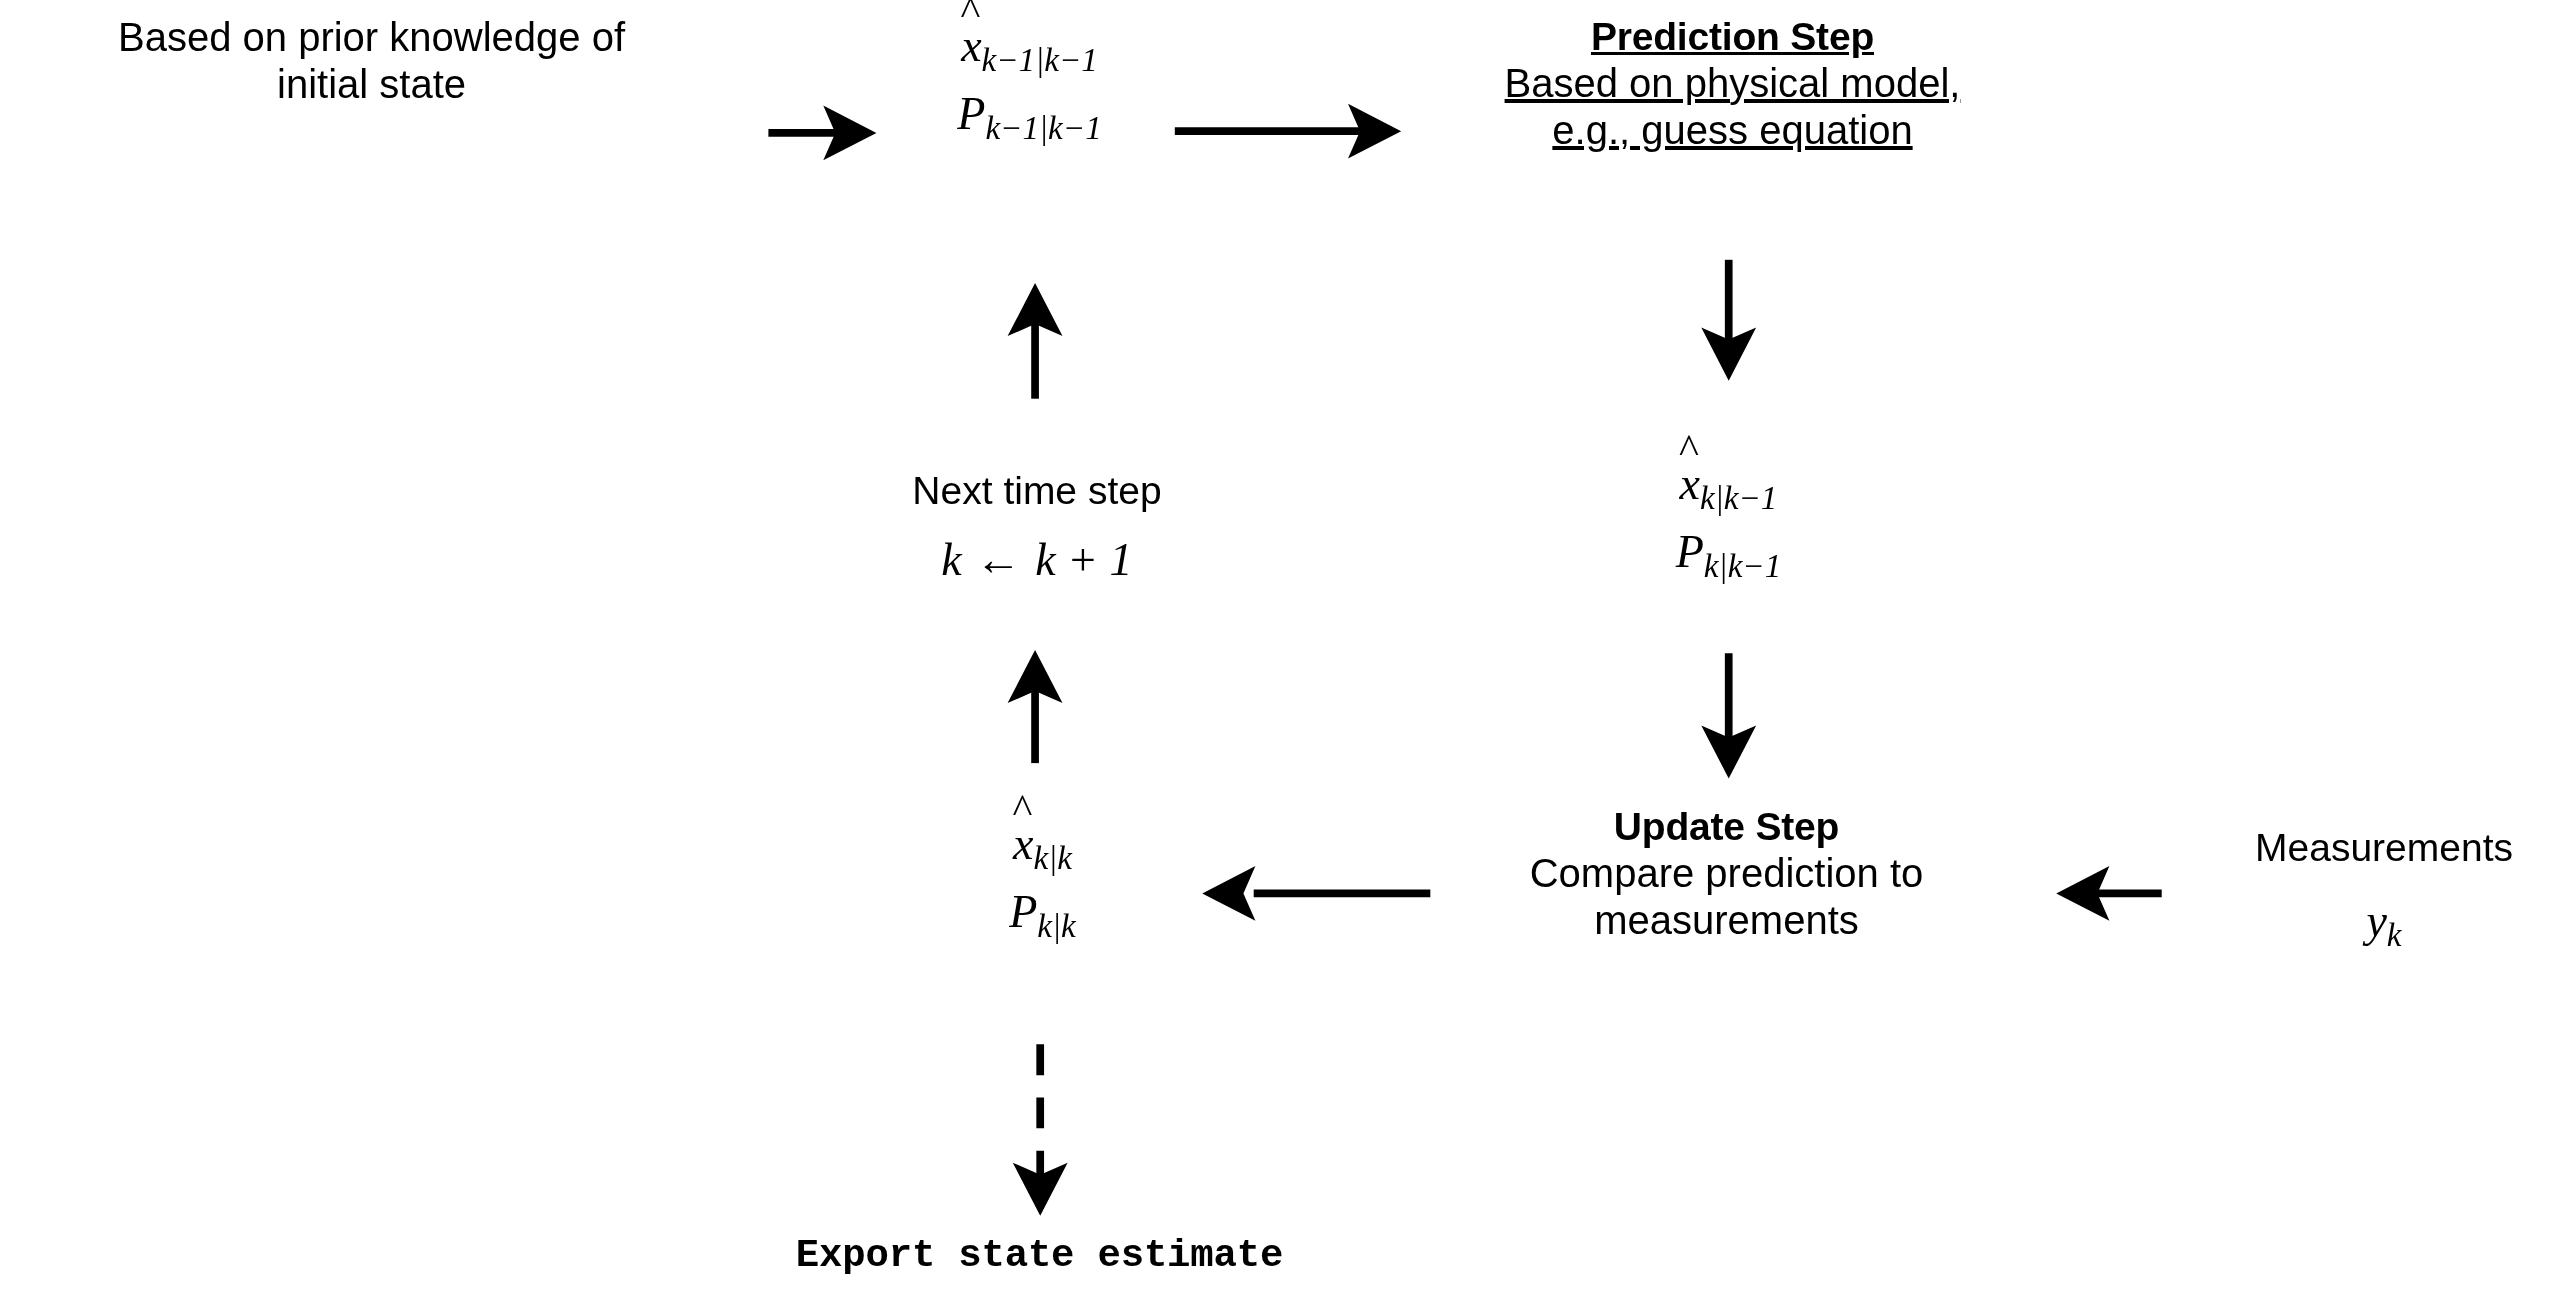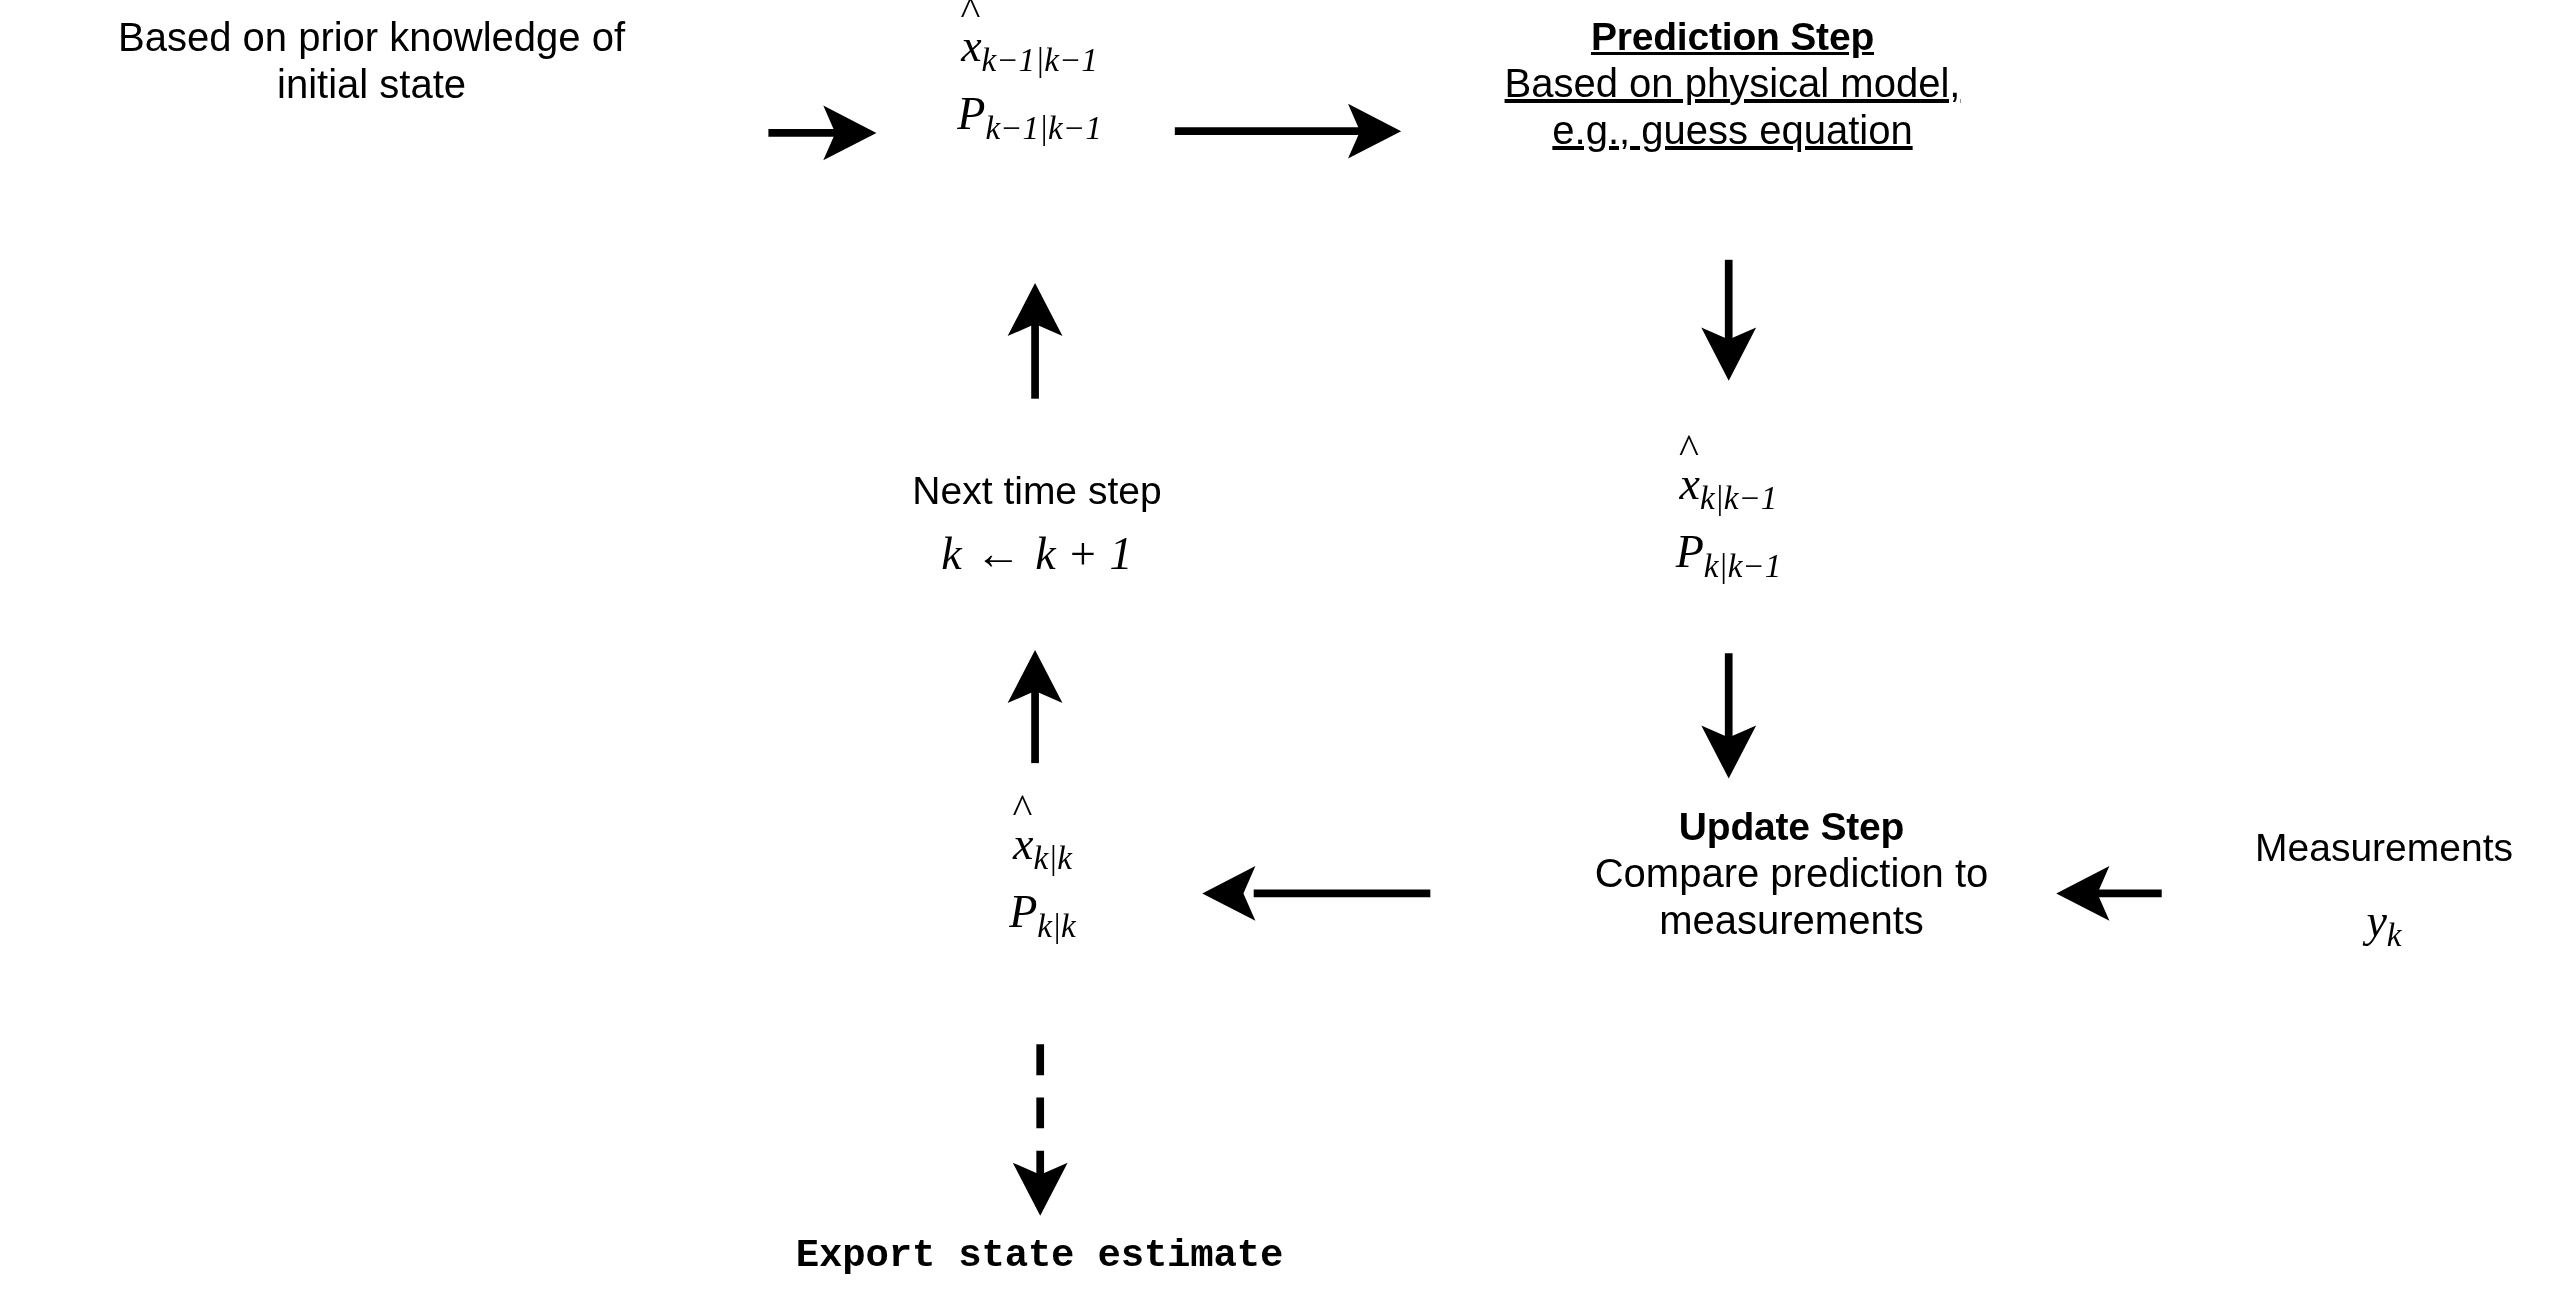--- a/index.html
+++ b/index.html
@@ -157,26 +157,26 @@
     <div>
       <span class="hat"><span class="hatmark">^</span><span>x</span></span><sub>k|k−1</sub>
     </div>
     <div>
       <span>P</span><sub>k|k−1</sub>
     </div>
   </div>
 
   <div class="node" style="left:797px; top:468px; width:480px;">
     <div class="plain">Next time step</div>
-    <div class="math" style="margin-top:9px;">
+    <div class="math" style="margin-top:15px;">
       <span>k</span><span class="up" style="padding:0 13.7px;">←</span><span>k + 1</span>
     </div>
   </div>
 
-  <div class="node" style="left:1474px; top:804px; width:635px;">
+  <div class="node" style="left:1409px; top:804px; width:635px;">
     <div class="title">Update Step</div>
     <div class="desc">Compare prediction to</div>
     <div class="desc">measurements</div>
   </div>
 
   <div class="node" style="left:2192px; top:825px; width:384px;">
     <div class="plain">Measurements</div>
     <div class="math" style="margin-top:19px;">
       <span>y</span><sub>k</sub>
     </div>

